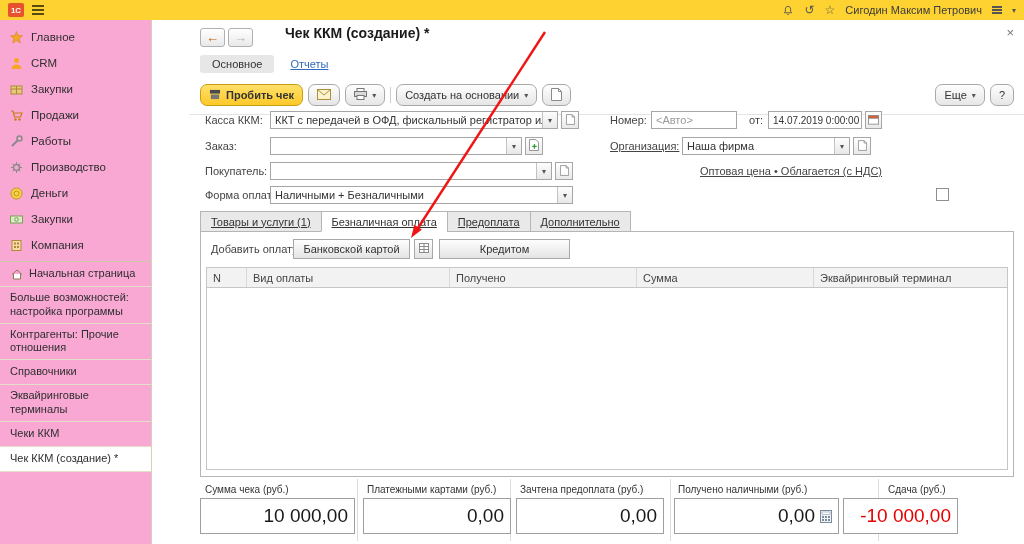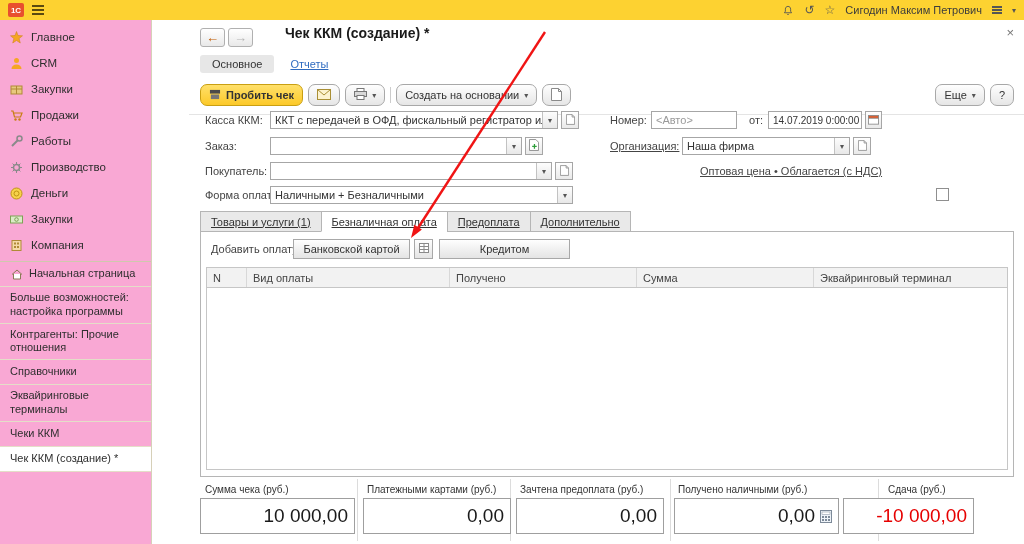--- a/index.html
+++ b/index.html
@@ -419,21 +419,21 @@
               <rect x="5" y="9" width="2" height="2"></rect>
               <rect x="8" y="9" width="2" height="2"></rect>
             </g>
           </svg>
         </span>
     </div>
 
     <button class="lessbtn" style="left:659px;">&lt;</button>
 
     <div class="tlabel" style="left:699px;">Сдача (руб.)</div>
-    <div class="tbox" style="left:654px; width:131px;">
+    <div class="tbox" style="left:654px; width:115px;">
       <span class="tval neg">-10 000,00</span>
     </div>
   </div>
 
   <svg class="annotation" width="1024" height="544" viewBox="0 0 1024 544">
     <line x1="545" y1="32" x2="418" y2="228" stroke="#f01414" stroke-width="2.4"></line>
     <polygon points="411,238 414.3,224.7 421.9,229.6" fill="#f01414"></polygon>
   </svg>
 
 </div>

